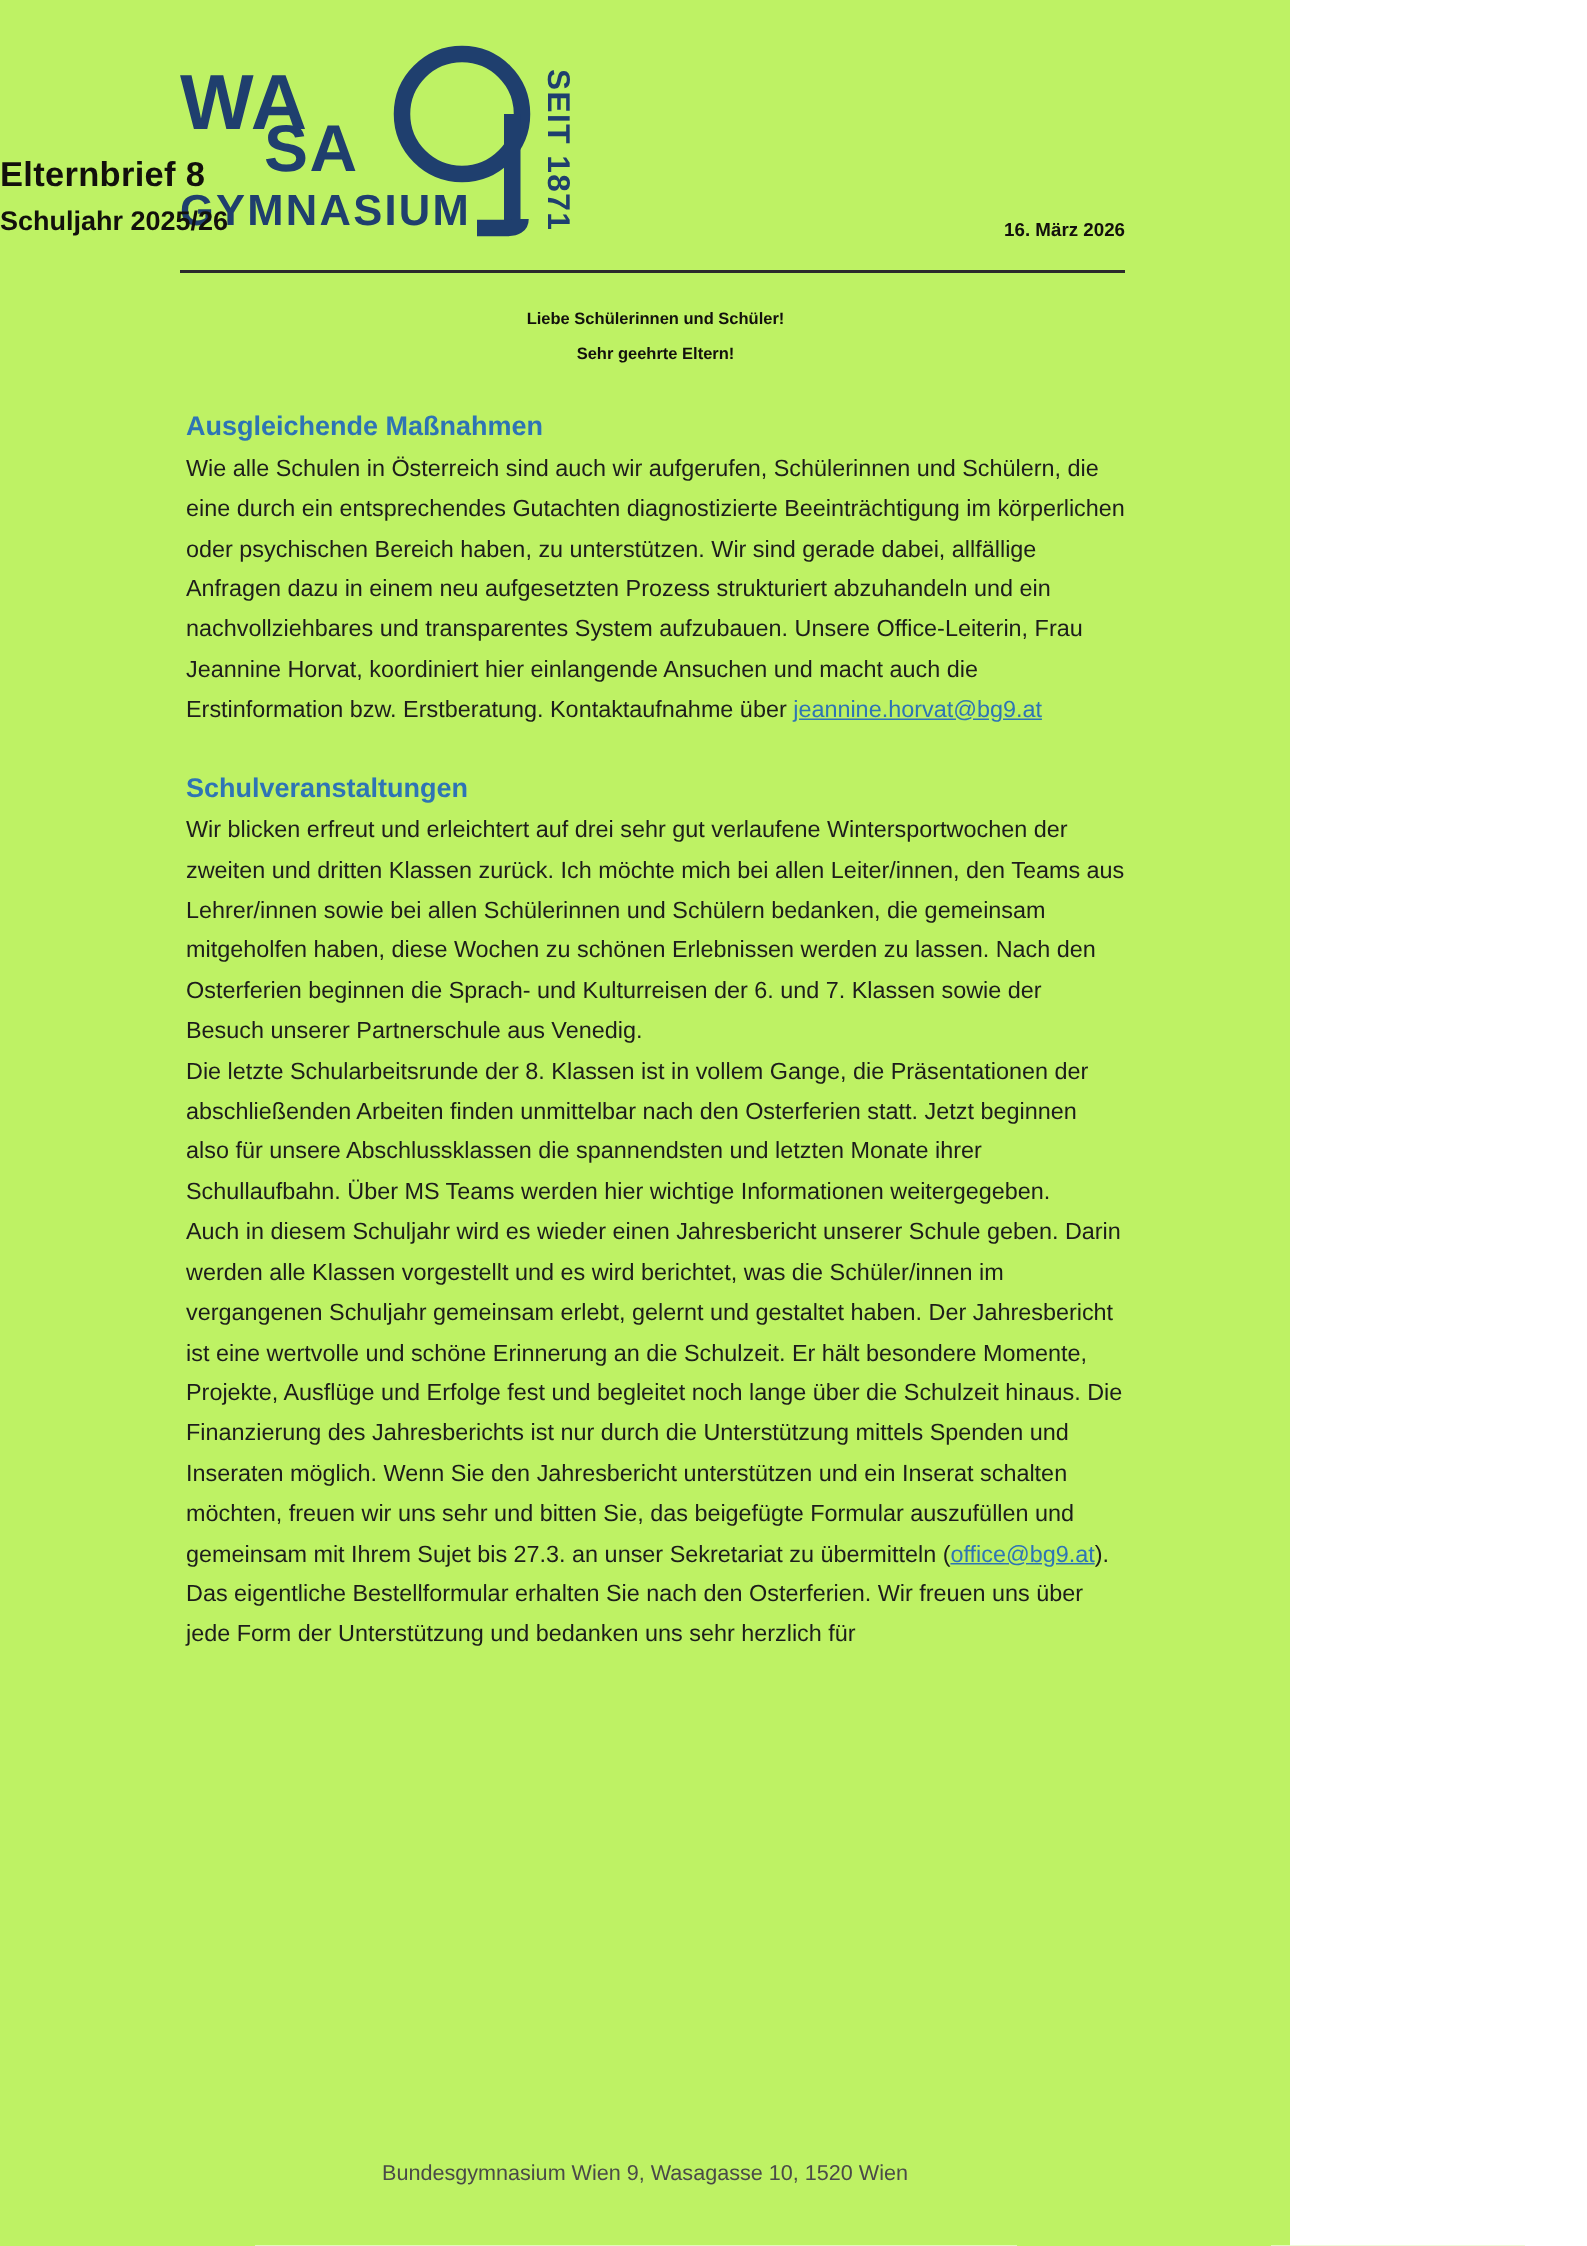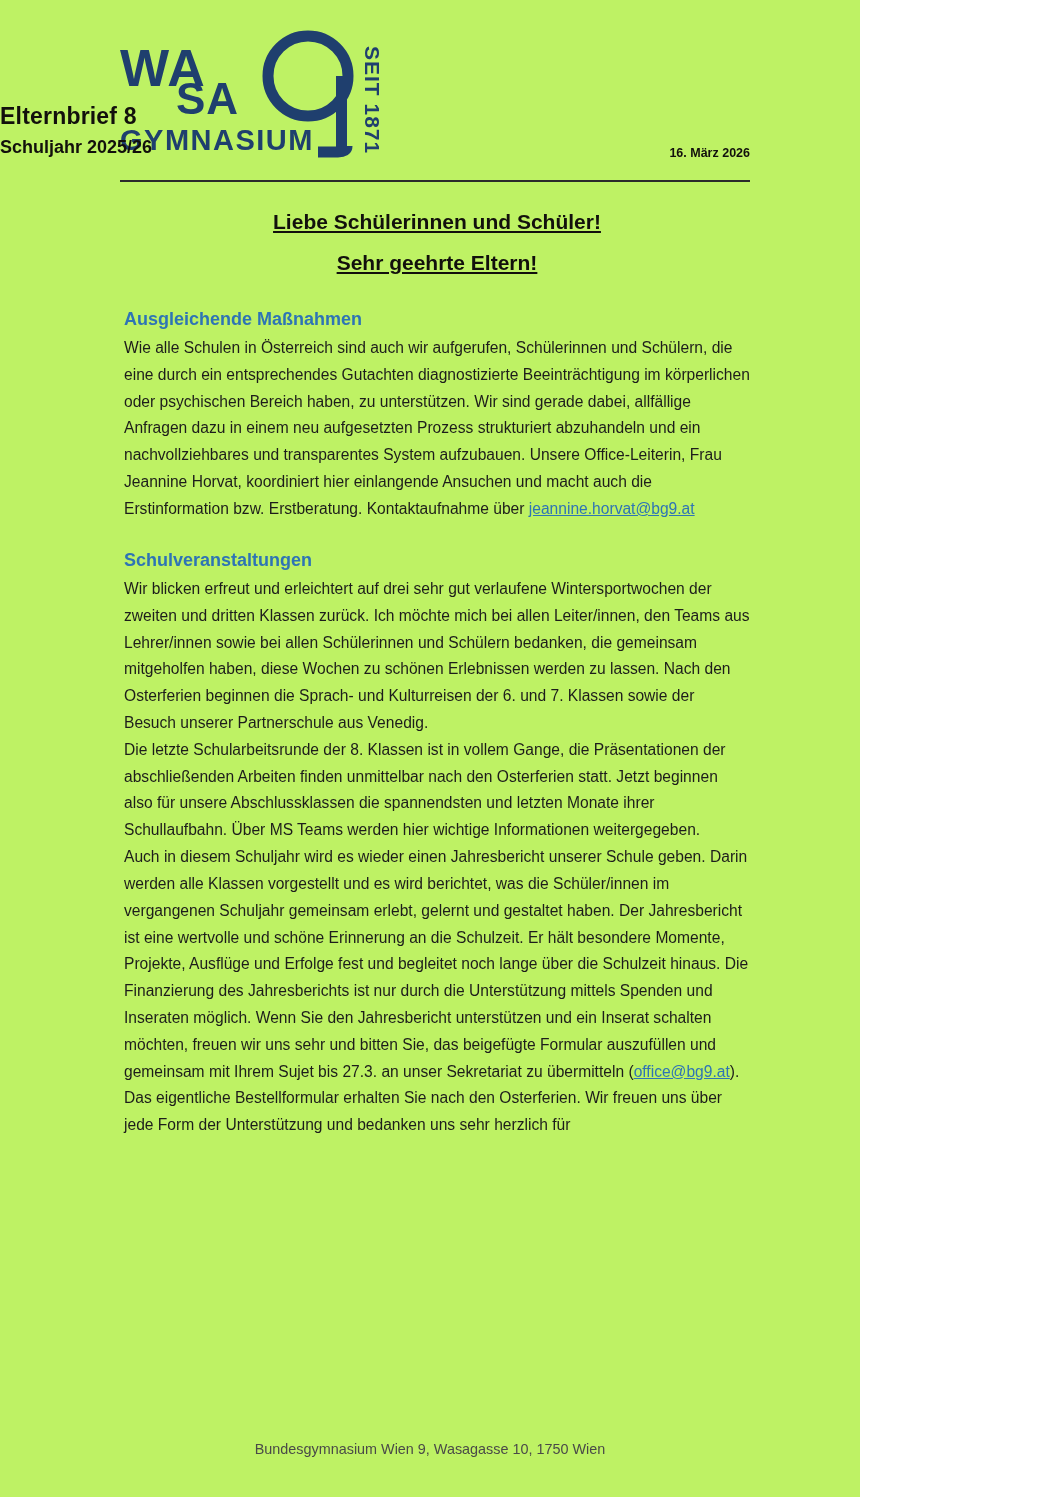--- a/index.html
+++ b/index.html
@@ -79,26 +79,25 @@
     left: 124px;
     right: 110px;
     top: 196px;
     font-size: 15.6px;
     line-height: 1.72;
     color: #1d1d1b;
   }
   .salutation {
     text-align: center;
     font-weight: bold;
-    font-size: 21px;
+    font-size: 11px;
     color: #12100c;
     line-height: 1.75;
     margin-top: 8px;
     margin-bottom: 13px;
-    text-decoration: underline;
   }
   .salutation div { margin: 0; }
   .salutation div + div { margin-top: 4px; }
 
   p.para {
     margin: 0 0 0 0;
     text-align: left;
   }
   .intro { margin-bottom: 26px; }
 
@@ -183,16 +182,16 @@
     <h2 class="section">Schulveranstaltungen</h2>
     <p class="para section-body">Wir blicken erfreut und erleichtert auf drei sehr gut verlaufene Wintersportwochen der zweiten und dritten Klassen zurück. Ich möchte mich bei allen Leiter/innen, den Teams aus Lehrer/innen sowie bei allen Schülerinnen und Schülern bedanken, die gemeinsam mitgeholfen haben, diese Wochen zu schönen Erlebnissen werden zu lassen. Nach den Osterferien beginnen die Sprach- und Kulturreisen der 6. und 7. Klassen sowie der Besuch unserer Partnerschule aus Venedig.</p>
 
     <p class="para section-body">Die letzte Schularbeitsrunde der 8. Klassen ist in vollem Gange, die Präsentationen der abschließenden Arbeiten finden unmittelbar nach den Osterferien statt. Jetzt beginnen also für unsere Abschlussklassen die spannendsten und letzten Monate ihrer Schullaufbahn. Über MS Teams werden hier wichtige Informationen weitergegeben.</p>
 
     <p class="para section-body"><span>Auch in diesem Schuljahr wird es wieder einen Jahresbericht unserer Schule geben. Darin werden alle Klassen vorgestellt und es wird berichtet, was die Schüler/innen im vergangenen Schuljahr gemeinsam erlebt, gelernt und gestaltet haben. Der Jahresbericht ist eine wertvolle und schöne Erinnerung an die Schulzeit. Er hält besondere Momente, Projekte, Ausflüge und Erfolge fest und begleitet noch lange über die Schulzeit hinaus. Die Finanzierung des Jahresberichts ist nur durch die Unterstützung mittels Spenden und Inseraten möglich. Wenn Sie den Jahresbericht unterstützen und ein Inserat schalten möchten, freuen wir uns sehr und bitten Sie, das beigefügte Formular auszufüllen und gemeinsam mit Ihrem Sujet bis 27.3. an unser Sekretariat zu übermitteln (</span><a class="link" href="#">office@bg9.at</a><span>). Das eigentliche Bestellformular erhalten Sie nach den Osterferien. Wir freuen uns über jede Form der Unterstützung und bedanken uns sehr herzlich für</span></p>
 
   </div>
 
   <div class="footer">
-    <div>Bundesgymnasium Wien 9, Wasagasse 10, 1750 Wien</div>
+    <div>Bundesgymnasium Wien 9, Wasagasse 10, 1520 Wien</div>
   </div>
 
 </div>
 
 </body></html>

